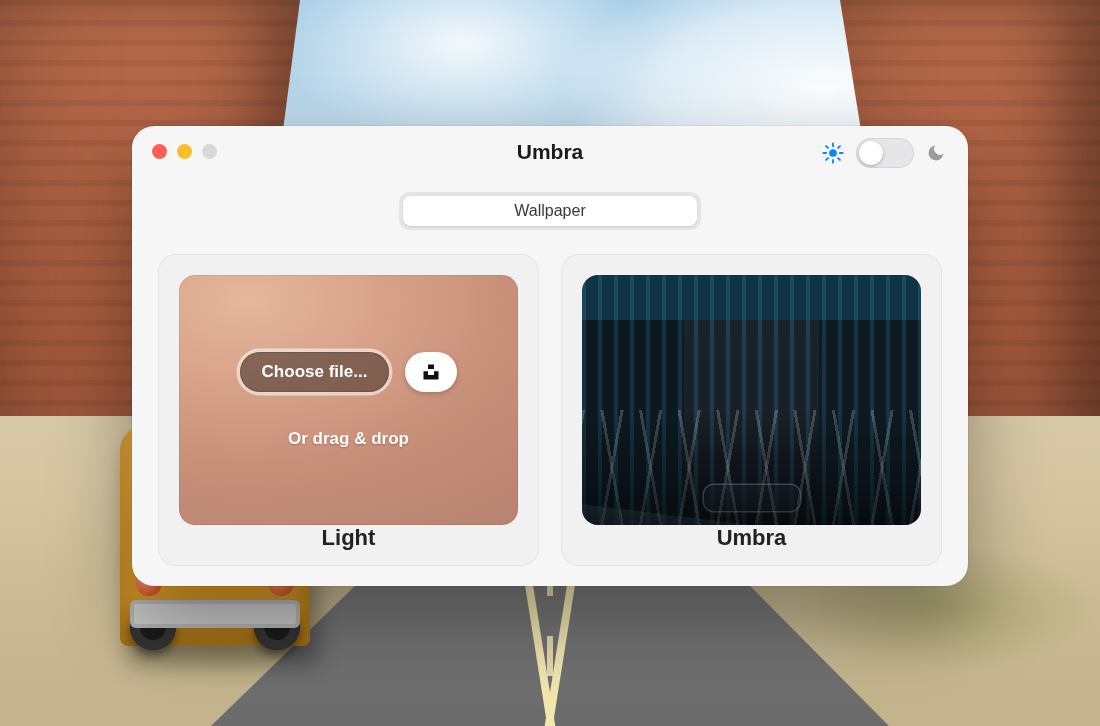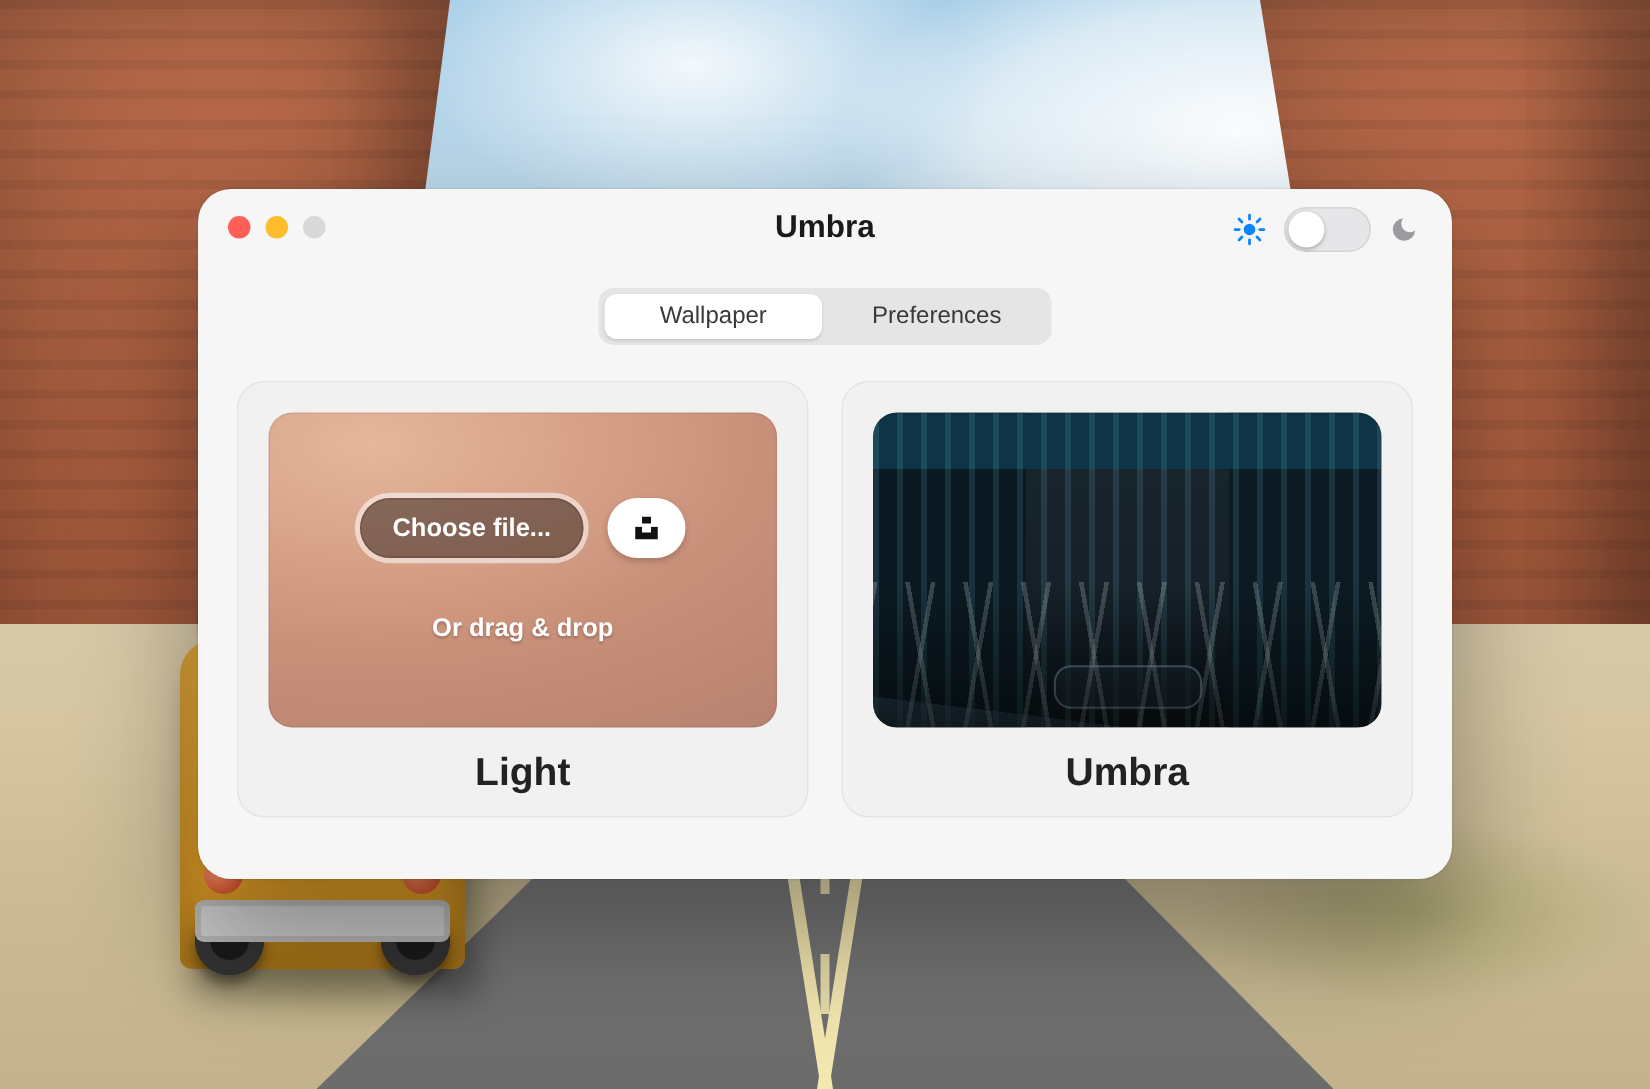--- a/index.html
+++ b/index.html
@@ -115,24 +115,24 @@
     font-size:16px; color:#3a3a3c; border-radius:8px; cursor:pointer; user-select:none;
   }
   .tab.active{ background:#fff; box-shadow:0 1px 2px rgba(0,0,0,.12); font-weight:500;}
 
   .cards{ display:flex; gap:22px; padding:24px 26px 0; }
   .card{
     flex:1; background:#f1f1f2; border:1px solid rgba(0,0,0,.05); border-radius:18px;
     padding:20px 20px 14px; display:flex; flex-direction:column; align-items:center;
   }
   .thumb{
-    width:100%; height:210px; border-radius:16px; position:relative; overflow:hidden;
+    width:100%; height:250px; border-radius:16px; position:relative; overflow:hidden;
     box-shadow: inset 0 0 0 1px rgba(0,0,0,.06);
   }
-  .card-label{ margin-top:14px; font-size:26px; font-weight:700; color:#222; }
+  .card-label{ margin-top:0; font-size:22px; font-weight:700; color:#222; }
 
   
   .thumb.light{
     background:
       radial-gradient(140% 120% at 20% 10%, #e4b79c 0%, #d7a188 30%, #c99079 55%, #b4806f 100%);
     display:flex; flex-direction:column; align-items:center; justify-content:center; gap:18px;
   }
   .choose-row{display:flex; gap:16px; align-items:center;}
   .choose-btn{
     padding:10px 22px; border-radius:999px; color:#fff; font-weight:700; font-size:17px;
@@ -231,23 +231,20 @@
           <svg width="20" height="20" viewBox="0 0 24 24">
             <path d="M21 12.8A9 9 0 1 1 11.2 3 7 7 0 0 0 21 12.8Z" fill="#9b9ba0"></path>
           </svg>
         </span>
       </div>
     </div>
 
     <div class="tabs">
       <div class="tab active">
           <span>Wallpaper</span>
-        </div>
-      <div class="tab">
-          <span>Preferences</span>
         </div>
     </div>
 
     <div class="cards">
 
       <div class="card">
         <div class="thumb light">
           <div class="choose-row">
             <div class="choose-btn">
               <span>Choose file...</span>

